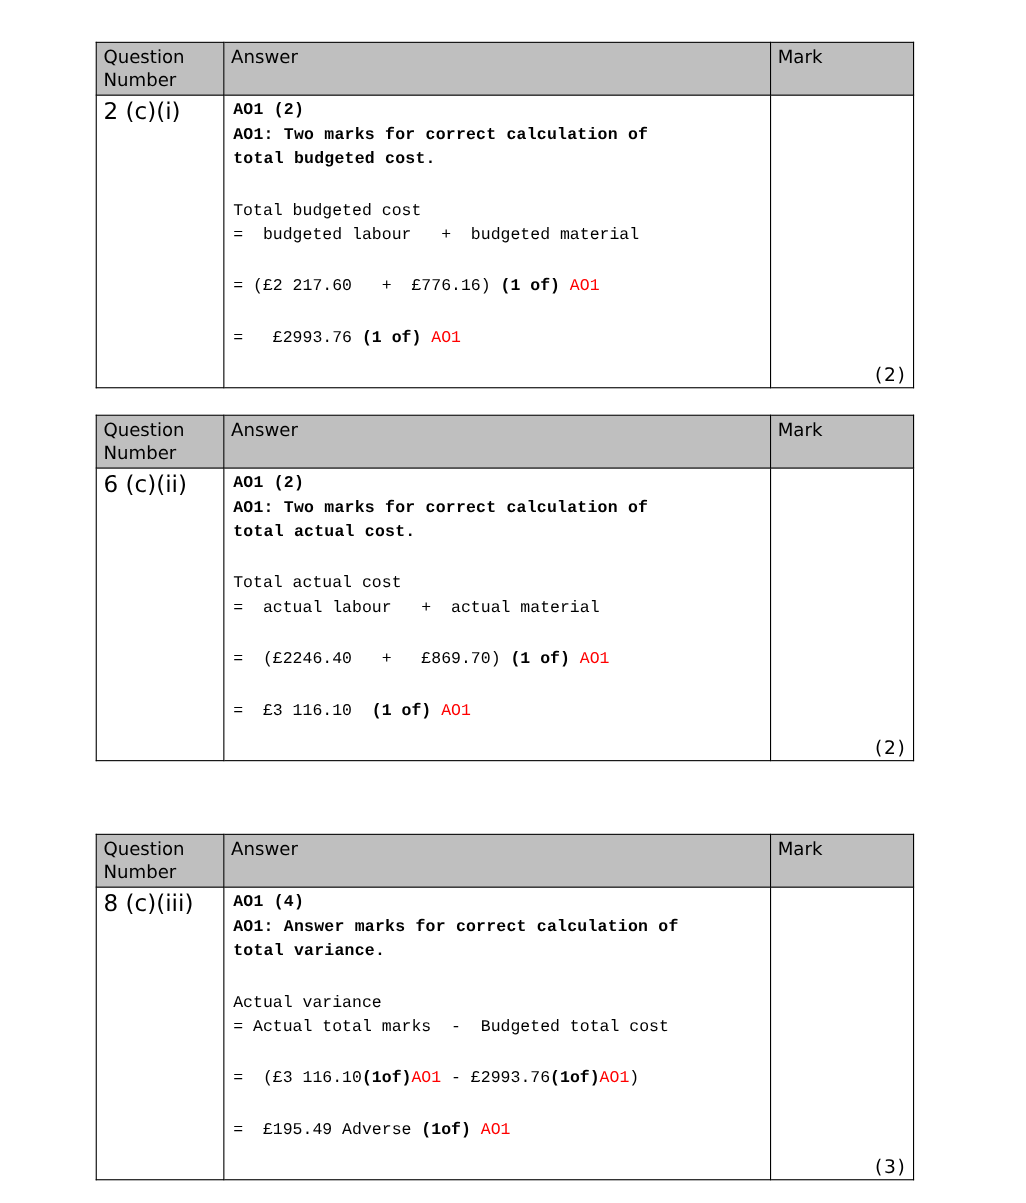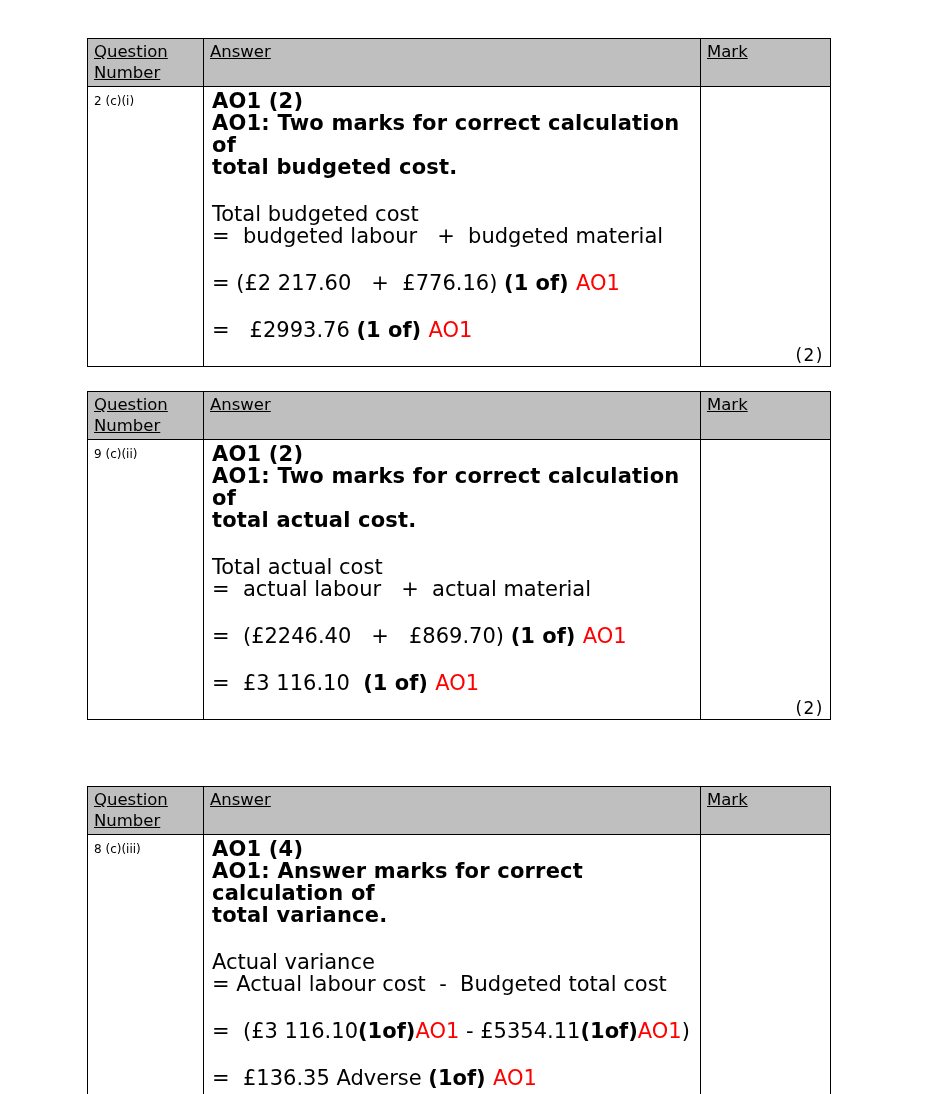--- a/index.html
+++ b/index.html
@@ -39,33 +39,33 @@
     vertical-align: top;
     text-align: left;
   }
   th {
     background: var(--header_bg);
     font-weight: normal;
     font-size: 16.5px;
     line-height: 21px;
     padding: 2px 6px 3px 6px;
     height: 47px;
-    text-decoration: underline;
   }
   tbody tr { height: 266px; }
   td.qcell {
-    font-size: 12px;
+    font-size: 21px;
     line-height: 22px;
     padding: 3px 4px 0 6px;
     white-space: nowrap;
   }
   td.acell {
-    font-size: 21px;
+    font-size: 15px;
     line-height: 22px;
     padding: 3px 6px 0 8px;
+    font-family: Liberation Mono, monospace;
   }
   td.mcell { position: relative; }
   .block {
     margin: 0 0 25px 0;
     white-space: pre-wrap;
   }
   .block.intro {
     font-weight: bold;
     letter-spacing: 0.2px;
   }
@@ -127,21 +127,21 @@
       </colgroup>
     <thead>
       <tr>
         <th>Question Number</th>
         <th>Answer</th>
         <th>Mark</th>
       </tr>
     </thead>
     <tbody>
       <tr>
-        <td class="qcell">9 (c)(ii)</td>
+        <td class="qcell">6 (c)(ii)</td>
         <td class="acell">
           <div class="block intro"><span>AO1 (2)</span><span>
 </span><span>AO1: Two marks for correct calculation of
 total actual cost.</span></div>
           <div class="block"><span>Total actual cost</span><span>
 </span><span>=  actual labour   +  actual material</span></div>
           <div class="block"><span class="sg-n">=  (£2246.40   +   £869.70) </span><span class="sg-b">(1 of) </span><span class="sg-r">AO1</span></div>
           <div class="block"><span class="sg-n">=  £3 116.10  </span><span class="sg-b">(1 of) </span><span class="sg-r">AO1</span></div>
         </td>
         <td class="mcell">
@@ -165,23 +165,23 @@
       </tr>
     </thead>
     <tbody>
       <tr>
         <td class="qcell">8 (c)(iii)</td>
         <td class="acell">
           <div class="block intro"><span>AO1 (4)</span><span>
 </span><span>AO1: Answer marks for correct calculation of
 total variance.</span></div>
           <div class="block"><span>Actual variance</span><span>
-</span><span>= Actual labour cost  -  Budgeted total cost</span></div>
-          <div class="block"><span class="sg-n">=  (£3 116.10</span><span class="sg-b">(1of)</span><span class="sg-r">AO1</span><span class="sg-n"> - £5354.11</span><span class="sg-b">(1of)</span><span class="sg-r">AO1</span><span class="sg-n">)</span></div>
-          <div class="block"><span class="sg-n">=  £136.35 Adverse </span><span class="sg-b">(1of) </span><span class="sg-r">AO1</span></div>
+</span><span>= Actual total marks  -  Budgeted total cost</span></div>
+          <div class="block"><span class="sg-n">=  (£3 116.10</span><span class="sg-b">(1of)</span><span class="sg-r">AO1</span><span class="sg-n"> - £2993.76</span><span class="sg-b">(1of)</span><span class="sg-r">AO1</span><span class="sg-n">)</span></div>
+          <div class="block"><span class="sg-n">=  £195.49 Adverse </span><span class="sg-b">(1of) </span><span class="sg-r">AO1</span></div>
         </td>
         <td class="mcell">
           <span class="mark-value">(3)</span>
         </td>
       </tr>
     </tbody>
   </table>
 
 </div>
 

